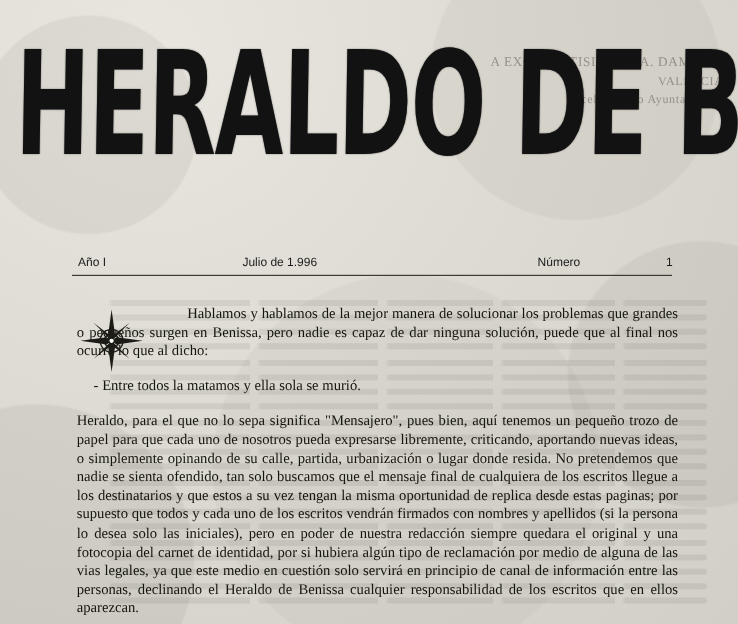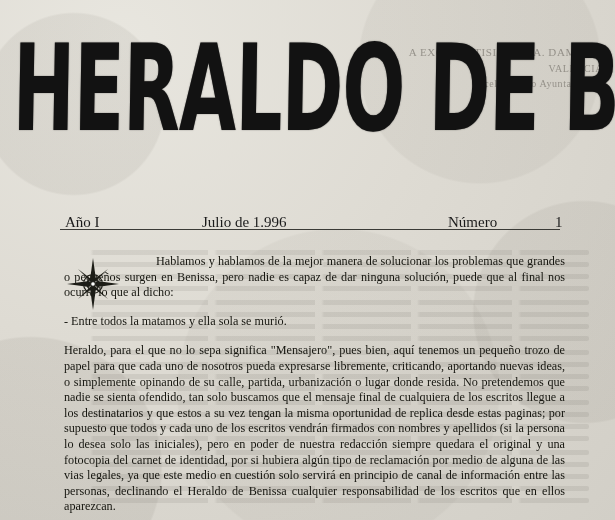--- a/index.html
+++ b/index.html
@@ -96,22 +96,22 @@
   }
   .ghost-head .g2 { font-size: 10px; }
 
   
   .folio {
     position: absolute;
     left: 60px;
     right: 55px;
     top: 214px;
     height: 22px;
-    font-family: Liberation Serif, serif;
-    font-size: 15px;
+    font-family: Liberation Sans, sans-serif;
+    font-size: 10px;
     color: #1b1b1b;
   }
   .folio .rule {
     position: absolute;
     left: 0; right: 0;
     top: 15px;
     border-top: 1.3px solid #3a3a36;
   }
   .folio span {
     position: absolute;
@@ -143,21 +143,21 @@
 
   p.para {
     margin: 0 0 13px 0;
     font-family: "Liberation Serif", serif;
     font-size: 12.2px;
     line-height: 15.6px;
     color: #15150f;
     text-align: justify;
   }
   p.lead { text-indent: 92px; }
-  p.dash { margin-bottom: 14px; }
+  p.dash { margin-bottom: 14px; margin-left: 14px; }
 </style>
 </head>
 <body>
 
 <div class="scan">
 
   <div class="grain"></div>
 
   <div class="bleed">
     <div class="bl" style="top:250px"></div>

